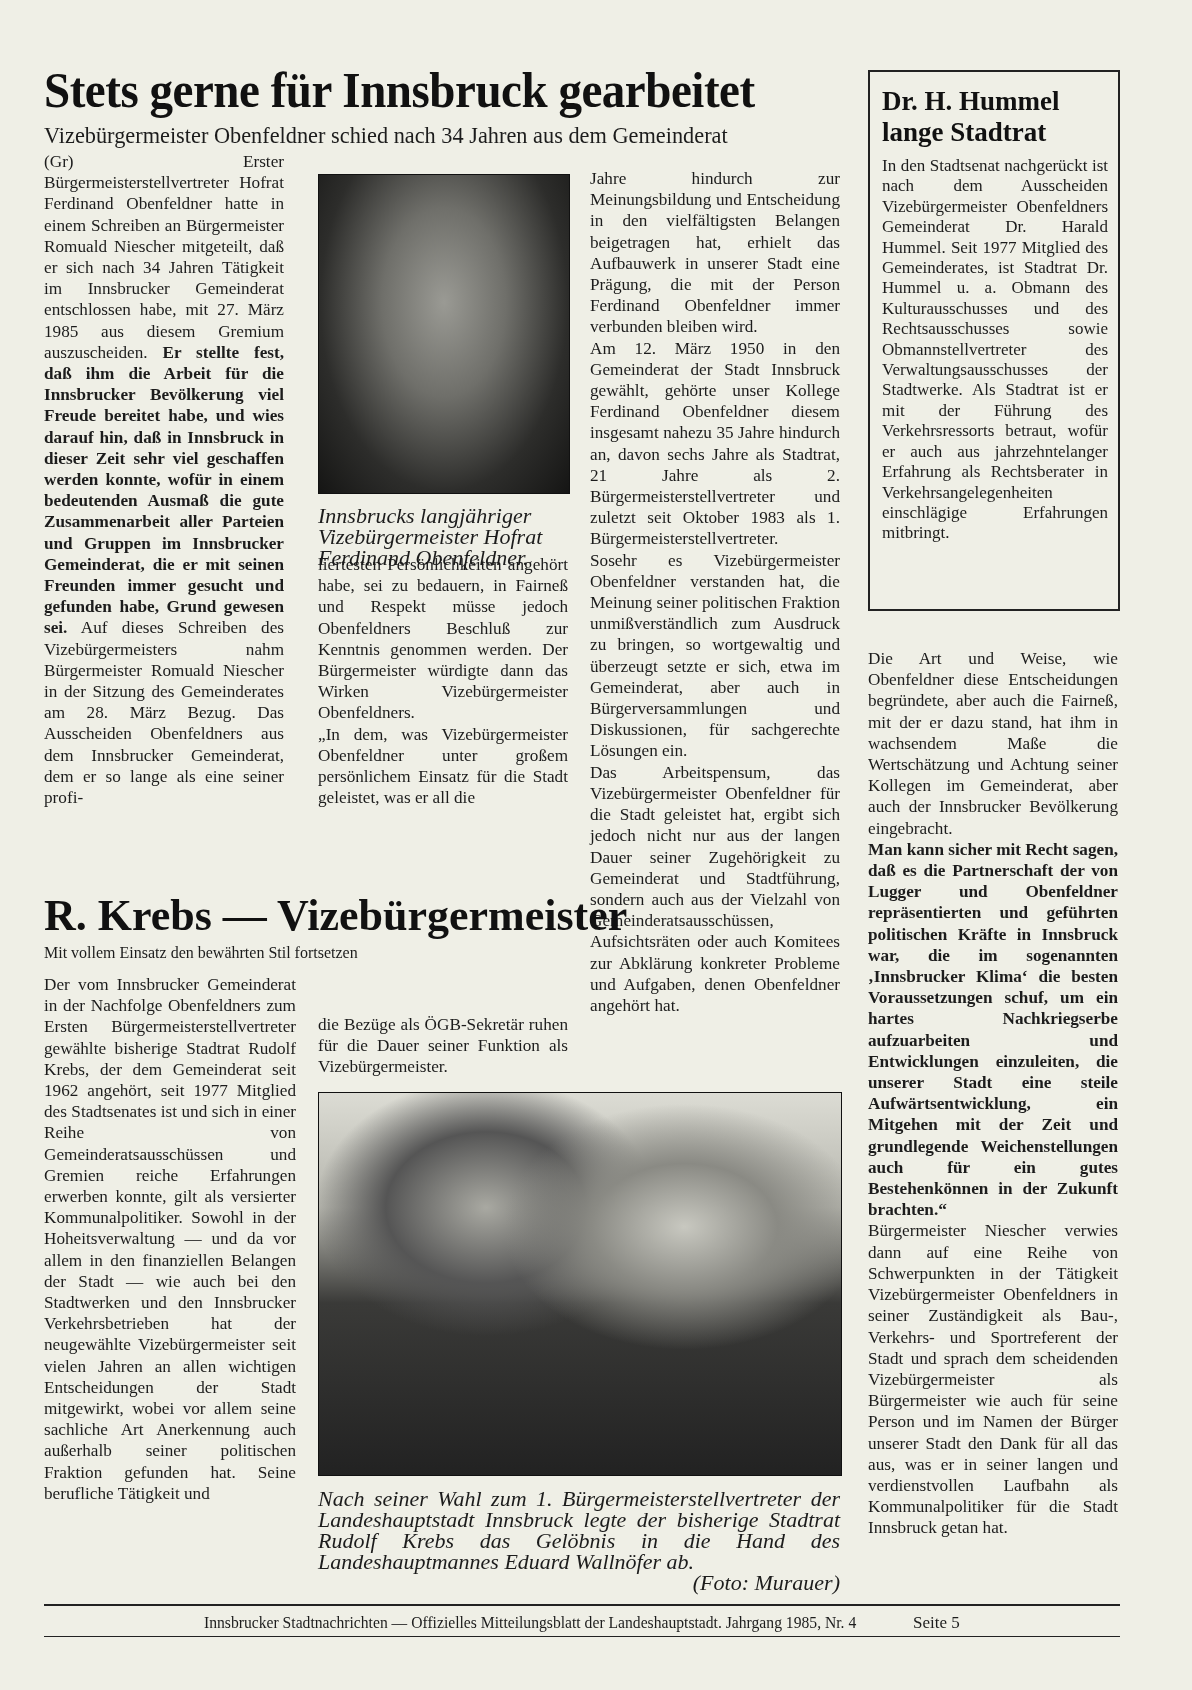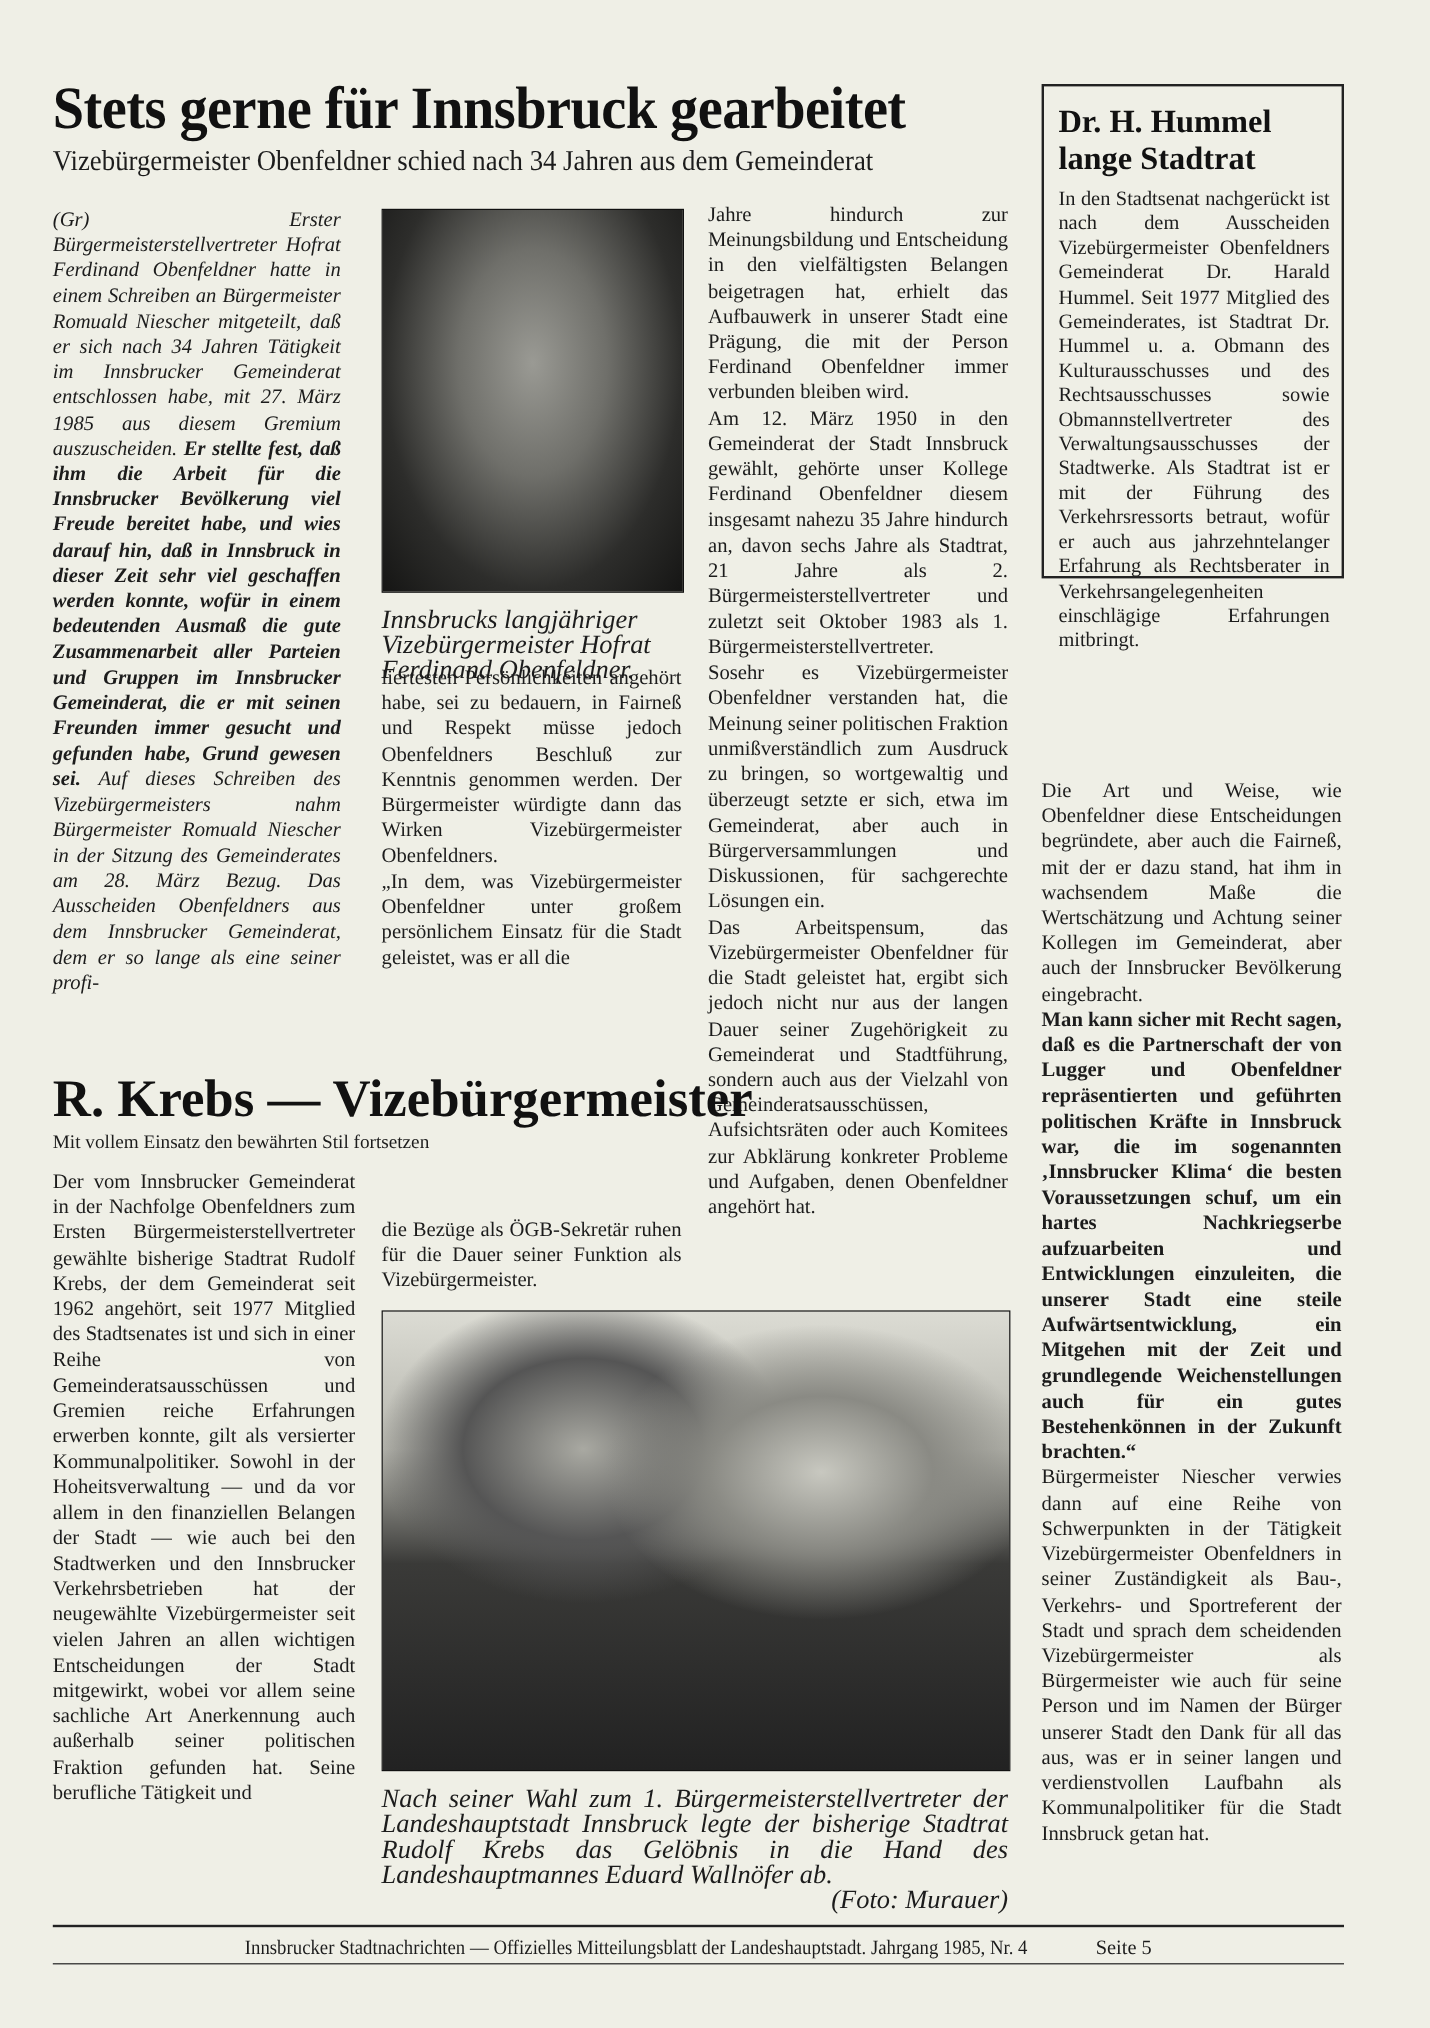--- a/index.html
+++ b/index.html
@@ -30,21 +30,21 @@
   }
   .photo2 {
     background:
       radial-gradient(ellipse at 70% 35%, #c8c8c0 0%, #8a8a84 18%, transparent 35%),
       radial-gradient(ellipse at 32% 30%, #a9a9a2 0%, #555 20%, transparent 34%),
       linear-gradient(180deg, #dcdcd4 0%, #b5b5ad 30%, #3a3a38 55%, #222 100%);
     border: 1px solid #111;
   }
   .caption { font-style: italic; font-size: 22px; line-height: 21px; }
   .box {
-    left: 868px; top: 70px; width: 252px; height: 412px;
+    left: 868px; top: 70px; width: 252px; height: 541px;
     border: 2px solid #222; box-sizing: border-box; padding: 14px 10px 0 12px;
   }
   .box h2 { margin: 0 0 8px 0; font-size: 27px; line-height: 31px; font-weight: bold; color:#111; }
   .box .col { font-size: 17px; line-height: 20.4px; }
   .h2krebs {
     left: 44px; top: 896px; font-size: 44px; font-weight: bold; line-height: 40px; white-space: nowrap; color:#111;
   }
   .subkrebs { left: 44px; top: 940px; font-size: 16px; line-height: 26px; white-space: nowrap; }
   .rule { background: #222; height: 2px; }
   .footer {
@@ -52,21 +52,21 @@
     display: flex; justify-content: center;
   }
   .footer span:first-child { transform: scaleX(0.92); transform-origin: left; display: inline-block; white-space: nowrap; }
 </style>
 </head>
 <body>
 
 <div class="abs headline">Stets gerne für Innsbruck gearbeitet</div>
 <div class="abs subhead">Vizebürgermeister Obenfeldner schied nach 34 Jahren aus dem Gemeinderat</div>
 
-<div class="abs col" style="left:44px; top:172px; width:240px;font-style:italic;">
+<div class="abs col" style="left:44px; top:151px; width:240px;">
   <p>
     <span>(Gr) Erster Bürgermeisterstellvertreter Hofrat Ferdinand Obenfeldner hatte in einem Schreiben an Bürgermeister Romuald Niescher mitgeteilt, daß er sich nach 34 Jahren Tätigkeit im Innsbrucker Gemeinderat entschlossen habe, mit 27. März 1985 aus diesem Gremium auszuscheiden. </span><span class="b">Er stellte fest, daß ihm die Arbeit für die Innsbrucker Bevölkerung viel Freude bereitet habe, und wies darauf hin, daß in Innsbruck in dieser Zeit sehr viel geschaffen werden konnte, wofür in einem bedeutenden Ausmaß die gute Zusammenarbeit aller Parteien und Gruppen im Innsbrucker Gemeinderat, die er mit seinen Freunden immer gesucht und gefunden habe, Grund gewesen sei.</span><span> Auf dieses Schreiben des Vizebürgermeisters nahm Bürgermeister Romuald Niescher in der Sitzung des Gemeinderates am 28. März Bezug. Das Ausscheiden Obenfeldners aus dem Innsbrucker Gemeinderat, dem er so lange als eine seiner profi-</span>
   </p>
 </div>
 
 <div class="abs photo" style="left:318px; top:174px; width:250px; height:318px;" title="Portrait of Ferdinand Obenfeldner"></div>
 <div class="abs caption" style="left:318px; top:505px; width:250px;">Innsbrucks langjähriger Vizebürgermeister Hofrat Ferdinand Obenfeldner.</div>
 
 <div class="abs col" style="left:318px; top:554px; width:250px;">
   <p>liertesten Persönlichkeiten angehört habe, sei zu bedauern, in Fairneß und Respekt müsse jedoch Obenfeldners Beschluß zur Kenntnis genommen werden. Der Bürgermeister würdigte dann das Wirken Vizebürgermeister Obenfeldners.</p>

